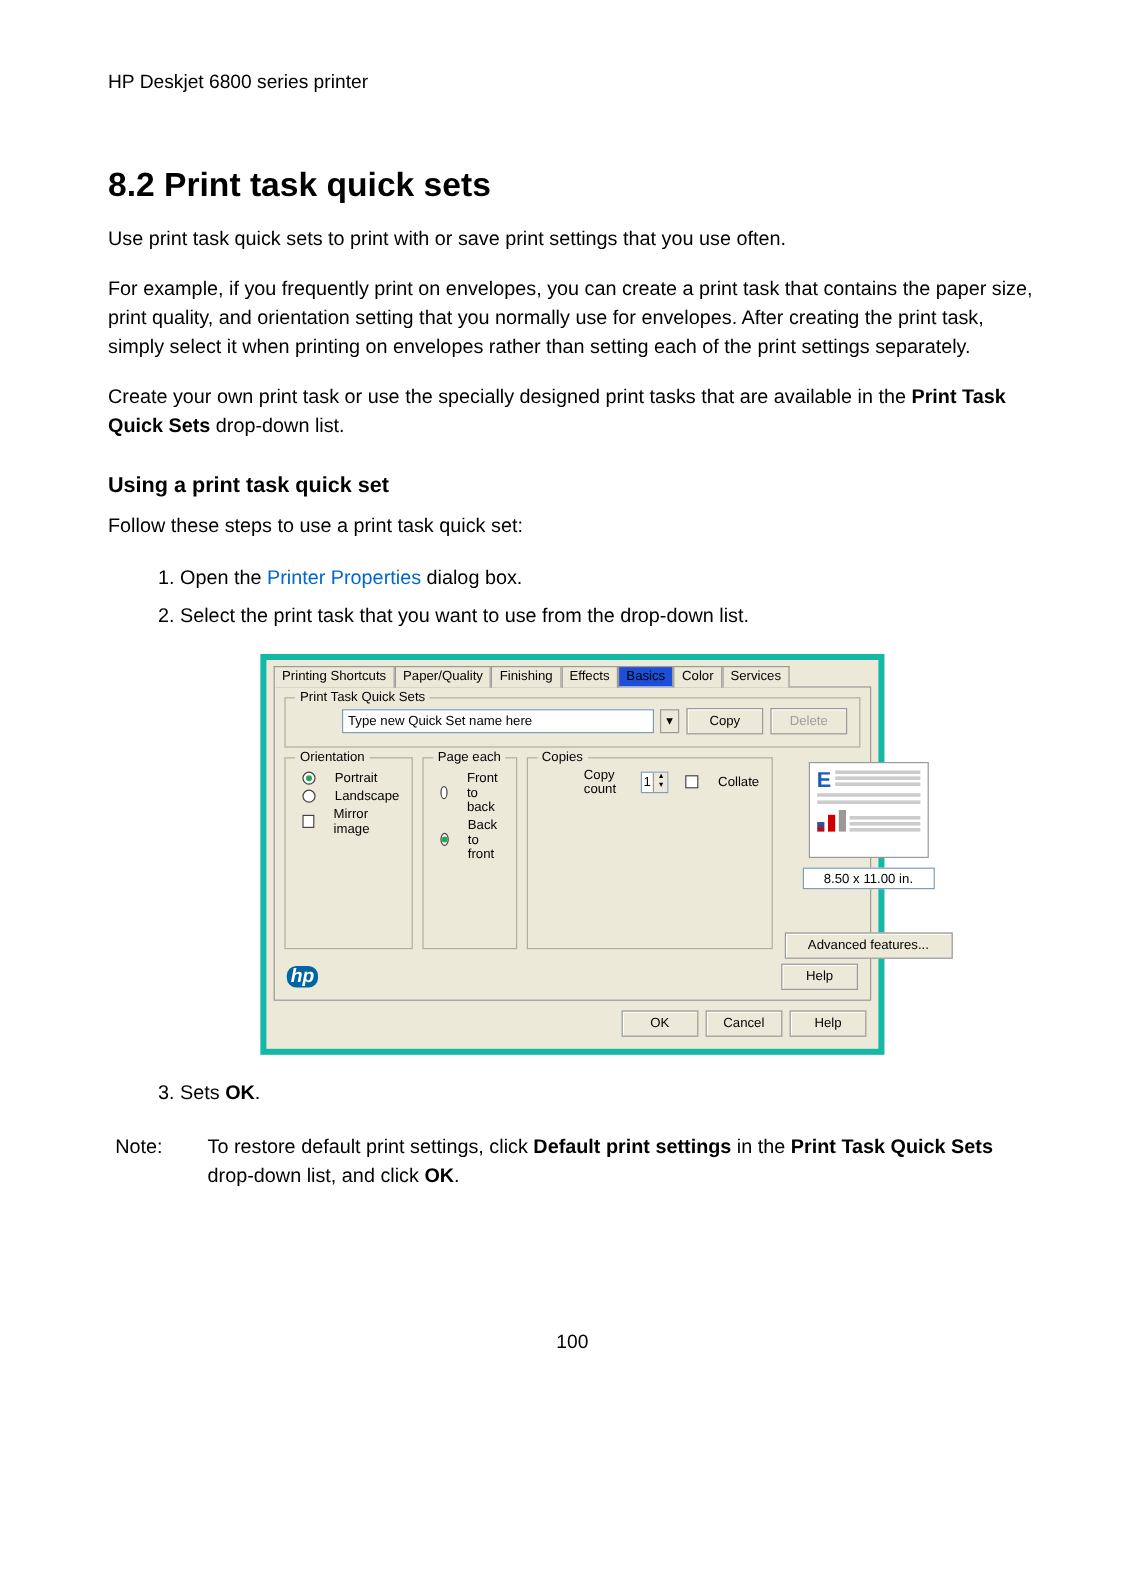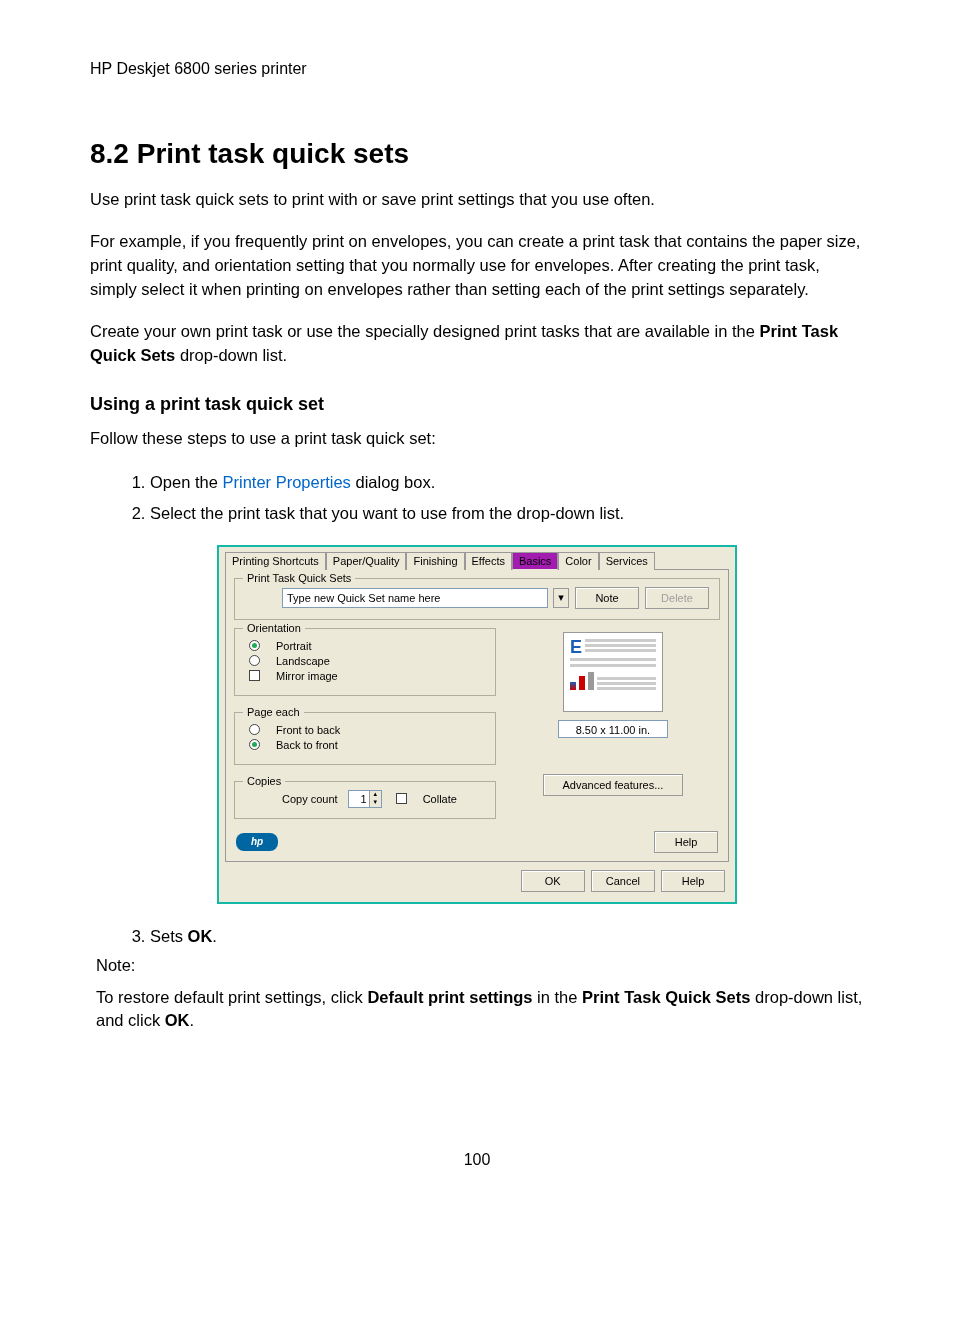--- a/index.html
+++ b/index.html
@@ -36,42 +36,42 @@
       font-size: 16.5px;
       line-height: 1.7;
     }
     ol li { margin-bottom: 2px; }
     .link { color: #0066cc; }
     .bold { font-weight: bold; }
     .dialog {
       width: 520px;
       margin: 18px auto 18px auto;
       background: #ece9d8;
-      border: 2px solid #14b8a6;
+      border: 5px solid #14b8a6;
       font-family: Tahoma, Arial, sans-serif;
       font-size: 11px;
       padding-bottom: 6px;
     }
     .tabbar {
       display: flex;
       padding: 4px 6px 0 6px;
       gap: 0;
     }
     .tab {
       border: 1px solid #999;
       border-bottom: none;
       padding: 2px 6px;
       background: #ece9d8;
       margin-right: 0;
       font-size: 11px;
       position: relative;
       top: 1px;
     }
     .tab.selected {
-      background: #a21caf;
+      background: #1d4ed8;
       border-bottom: 1px solid #ece9d8;
       font-weight: normal;
     }
     .tabcontent {
       border: 1px solid #999;
       margin: 0 6px;
       background: #ece9d8;
       padding: 8px;
     }
     .fieldset {
@@ -109,21 +109,21 @@
       border: 1px solid #999;
       background: #ece9d8;
       box-shadow: inset 1px 1px 0 #fff;
       padding: 2px 14px;
       font-size: 11px;
       height: 22px;
       min-width: 64px;
     }
     .btn.disabled { color: #a0a0a0; }
     .twocol { display: flex; gap: 10px; }
-    .leftcol { flex: 1.1; display:flex; flex-direction:column; gap:8px;}
+    .leftcol { flex: 1.1; display:flex; flex-direction:row; gap:8px;}
     .rightcol { flex: 0.9; display:flex; flex-direction:column; align-items:center; gap:8px; padding-top:4px;}
     .radio, .check { display: flex; align-items: center; gap: 16px; margin: 3px 0; padding-left:4px; }
     .radio .dot {
       width: 11px; height: 11px; border: 1px solid #444; border-radius: 50%; background:#fff; display:flex; align-items:center; justify-content:center;
     }
     .radio.selected .dot::after { content:""; width:5px; height:5px; background:#2a5; border-radius:50%; display:block;}
     .radio.unselected .dot::after { content:""; }
     .check .box { width:11px; height:11px; border:1px solid #444; background:#fff;}
     .spin { border:1px solid #7f9db9; background:#fff; width:34px; height:18px; display:inline-flex; align-items:center;}
     .spin .val { flex:1; text-align:right; padding-right:2px; }
@@ -134,27 +134,27 @@
     }
     .preview-pane {
       width: 100px; height: 80px; border:1px solid #999; background:#fff;
       display:flex; flex-direction:column; padding:6px; gap:3px;
     }
     .preview-pane .line { height:3px; background:#ccc; }
     .preview-pane .block { display:flex; gap:3px; }
     .preview-pane .e { color:#1a5fb4; font-weight:bold; font-size:18px; line-height:16px;}
     .preview-pane .bar { width:6px; background: linear-gradient(#1a5fb4,#c00); }
     .hp-logo {
-      width: 42px; height: 18px; background: #0066a1; border-radius: 8px;
+      width: 26px; height: 18px; background: #0066a1; border-radius: 8px;
       display:flex; align-items:center; justify-content:center;
-      color:#fff; font-style:italic; font-size:10px; font-weight:bold;
+      color:#fff; font-style:italic; font-size:16px; font-weight:bold;
     }
     .bottom-row { display:flex; justify-content:space-between; align-items:center; padding:4px 2px 0 2px;}
     .dialog-footer { display:flex; justify-content:flex-end; gap:6px; padding: 8px 10px 4px 10px;}
-    .note-row { display:flex; gap:8px; font-size:16.5px; line-height:1.45; margin-top:4px; padding-left:6px;flex-direction:column;}
+    .note-row { display:flex; gap:27px; font-size:16.5px; line-height:1.45; margin-top:20px; padding-left:6px;}
     .note-label { min-width:50px; }
     .page-num { text-align:center; font-size:16px; margin-top:118px; }
   </style>
 </head>
 <body>
 
 <div class="header-text">HP Deskjet 6800 series printer</div>
 
 <h1>8.2  Print task quick sets</h1>
 
@@ -185,21 +185,21 @@
     <div class="tab">Services</div>
   </div>
   <div class="tabcontent">
     <div class="fieldset">
       <span class="legend">Print Task Quick Sets</span>
       <div class="row">
         <input class="quickset-input" style="flex: 1 1 0%;" value="Type new Quick Set name here">
         <div class="dropdown-btn">
             <span>▾</span>
           </div>
-        <button class="btn">Note</button>
+        <button class="btn">Copy</button>
         <button class="btn disabled">Delete</button>
       </div>
     </div>
 
     <div class="twocol">
       <div class="leftcol">
         <div class="fieldset">
           <span class="legend">Orientation</span>
           <div class="radio selected">
               <span class="dot"></span>

